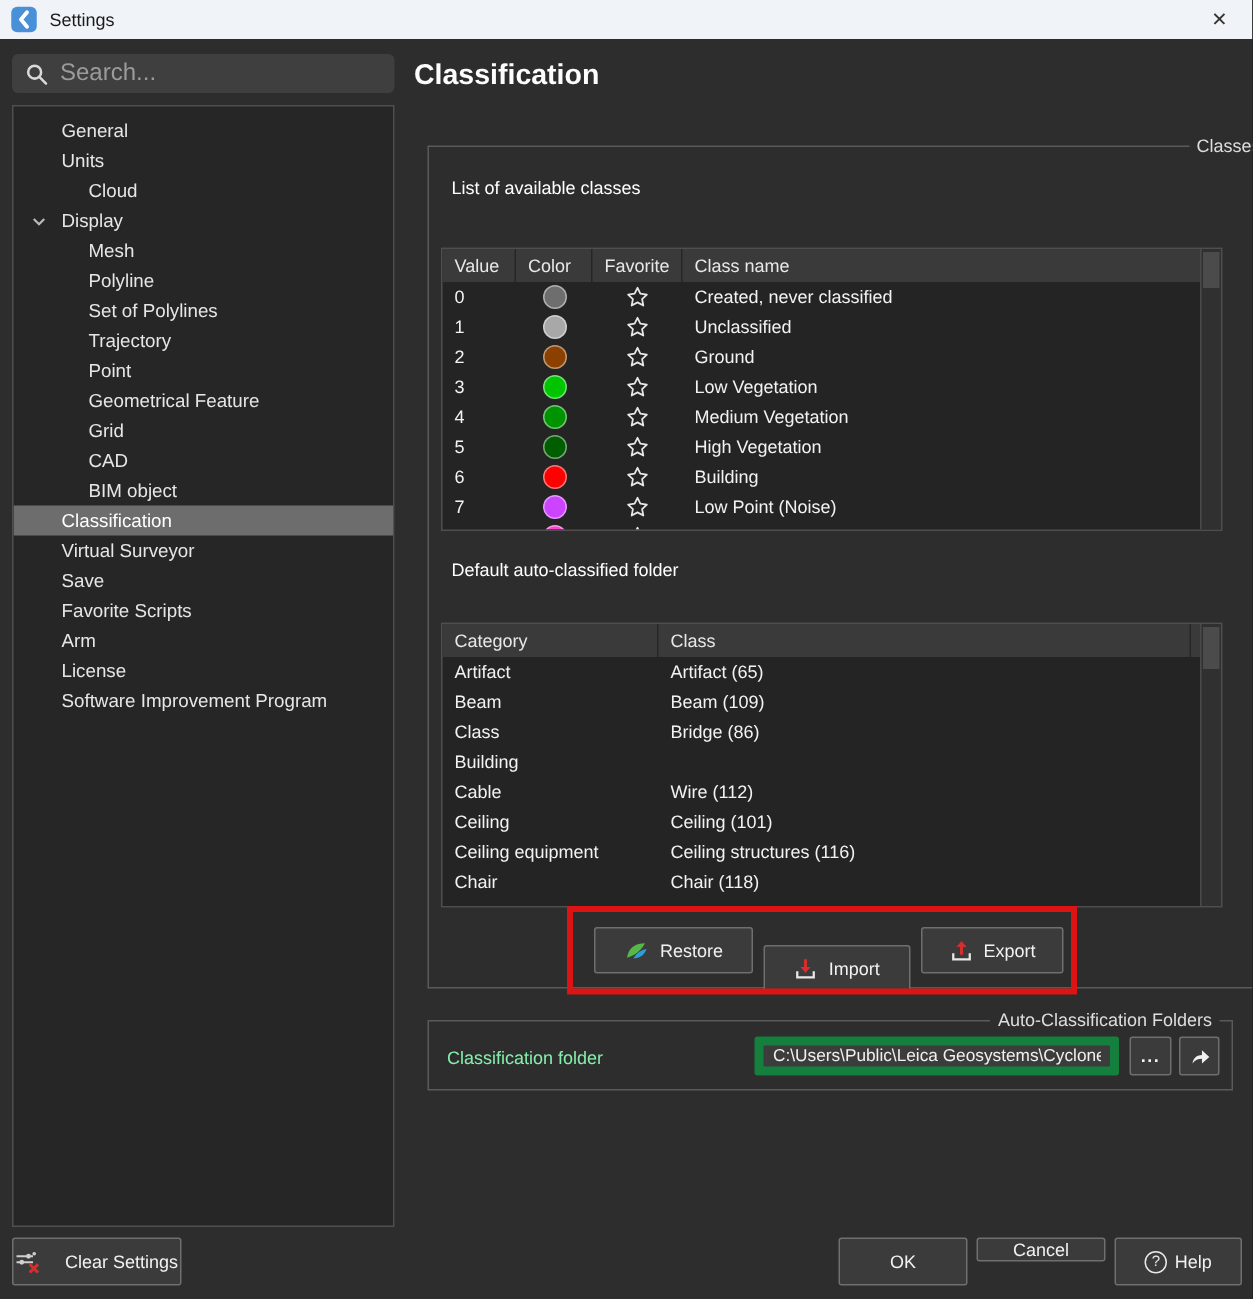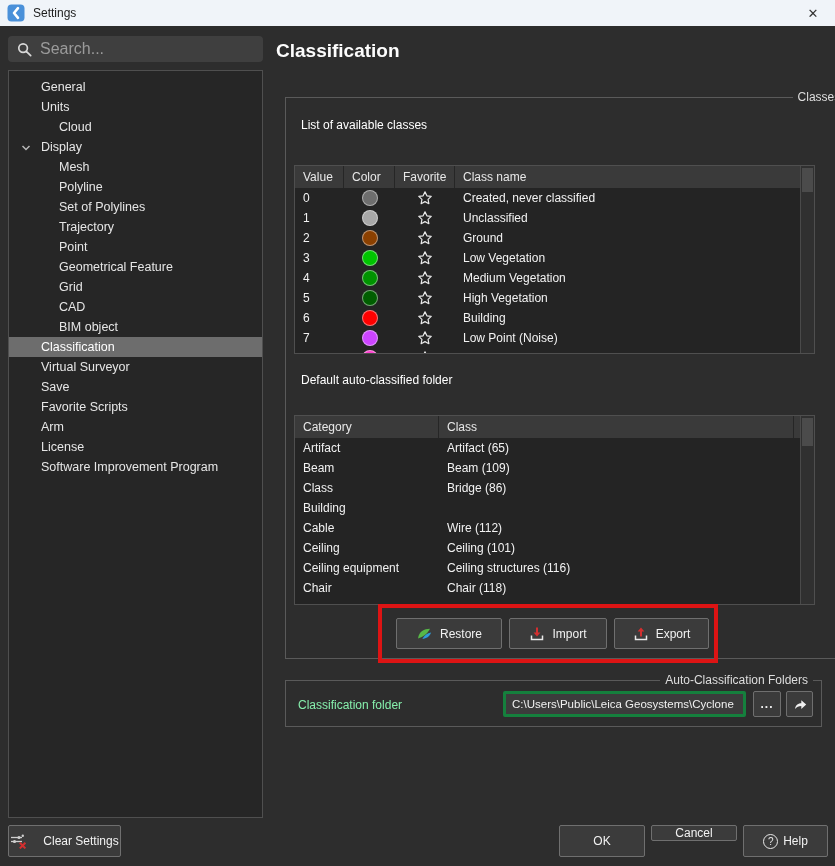--- a/index.html
+++ b/index.html
@@ -53,28 +53,28 @@
   .col-class{ flex:1; padding-left:8px; }
   .col-spacer{ width:20px; padding:0; }
   .dot{ width:16px; height:16px; border-radius:50%; border:1px solid rgba(255,255,255,0.45); display:inline-block; }
   .vscroll{ position:absolute; top:0; right:0; width:14px; bottom:0; background:#303030; border-left:1px solid #4a4a4a; }
   .vthumb{ position:absolute; left:1px; right:1px; top:2px; height:24px; background:#4b4b4b; }
 
   
   .btn{ position:absolute; background:#3b3b3b; border:1px solid #6f6f6f; border-radius:2px; color:#f2f2f2; font-size:12px; display:flex; align-items:center; justify-content:center; gap:7px; cursor:pointer; font-family:inherit; }
   .btn .bicon{ display:inline-flex; }
   #restore-btn{ left:110px; top:520px; width:106px; height:31px; }
-  #import-btn{ left:223px; top:520px; width:98px; height:31px; }
+  #import-btn{ left:223px; top:532px; width:98px; height:31px; }
   #export-btn{ left:328px; top:520px; width:95px; height:31px; }
 
   .annotation-rect{ position:absolute; left:378px; top:604px; width:340px; height:59px; border:4px solid #dd1414; pointer-events:none; z-index:6; }
 
   
   #folders-group .field-label{ position:absolute; left:12px; top:0; height:47px; display:flex; align-items:center; font-size:12px; color:#86efac; }
-  .path-input{ position:absolute; left:217px; top:10px; width:243px; height:26px; background:#3c3c3c; border:3px solid #15803d; border-radius:2px; color:#f0f0f0; font-size:11.5px; padding:0 6px; font-family:inherit; outline:none; }
+  .path-input{ position:absolute; left:217px; top:10px; width:243px; height:26px; background:#3c3c3c; border:6px solid #15803d; border-radius:2px; color:#f0f0f0; font-size:11.5px; padding:0 6px; font-family:inherit; outline:none; }
   #browse-btn{ left:467px; top:10px; width:28px; height:26px; font-weight:bold; letter-spacing:1px; }
   #share-btn{ left:500px; top:10px; width:27px; height:26px; }
 
   
   #clear-settings-btn{ left:8px; top:825px; width:113px; height:32px; gap:16px; }
   #ok-btn{ left:559px; top:825px; width:86px; height:32px; }
   #cancel-btn{ left:651px; top:825px; width:86px; height:16px; }
   #help-btn{ left:743px; top:825px; width:85px; height:32px; gap:5px; }
   .qmark{ width:15px; height:15px; border:1.4px solid #e8e8e8; border-radius:50%; display:inline-flex; align-items:center; justify-content:center; font-size:10px; color:#e8e8e8; }
 </style>

